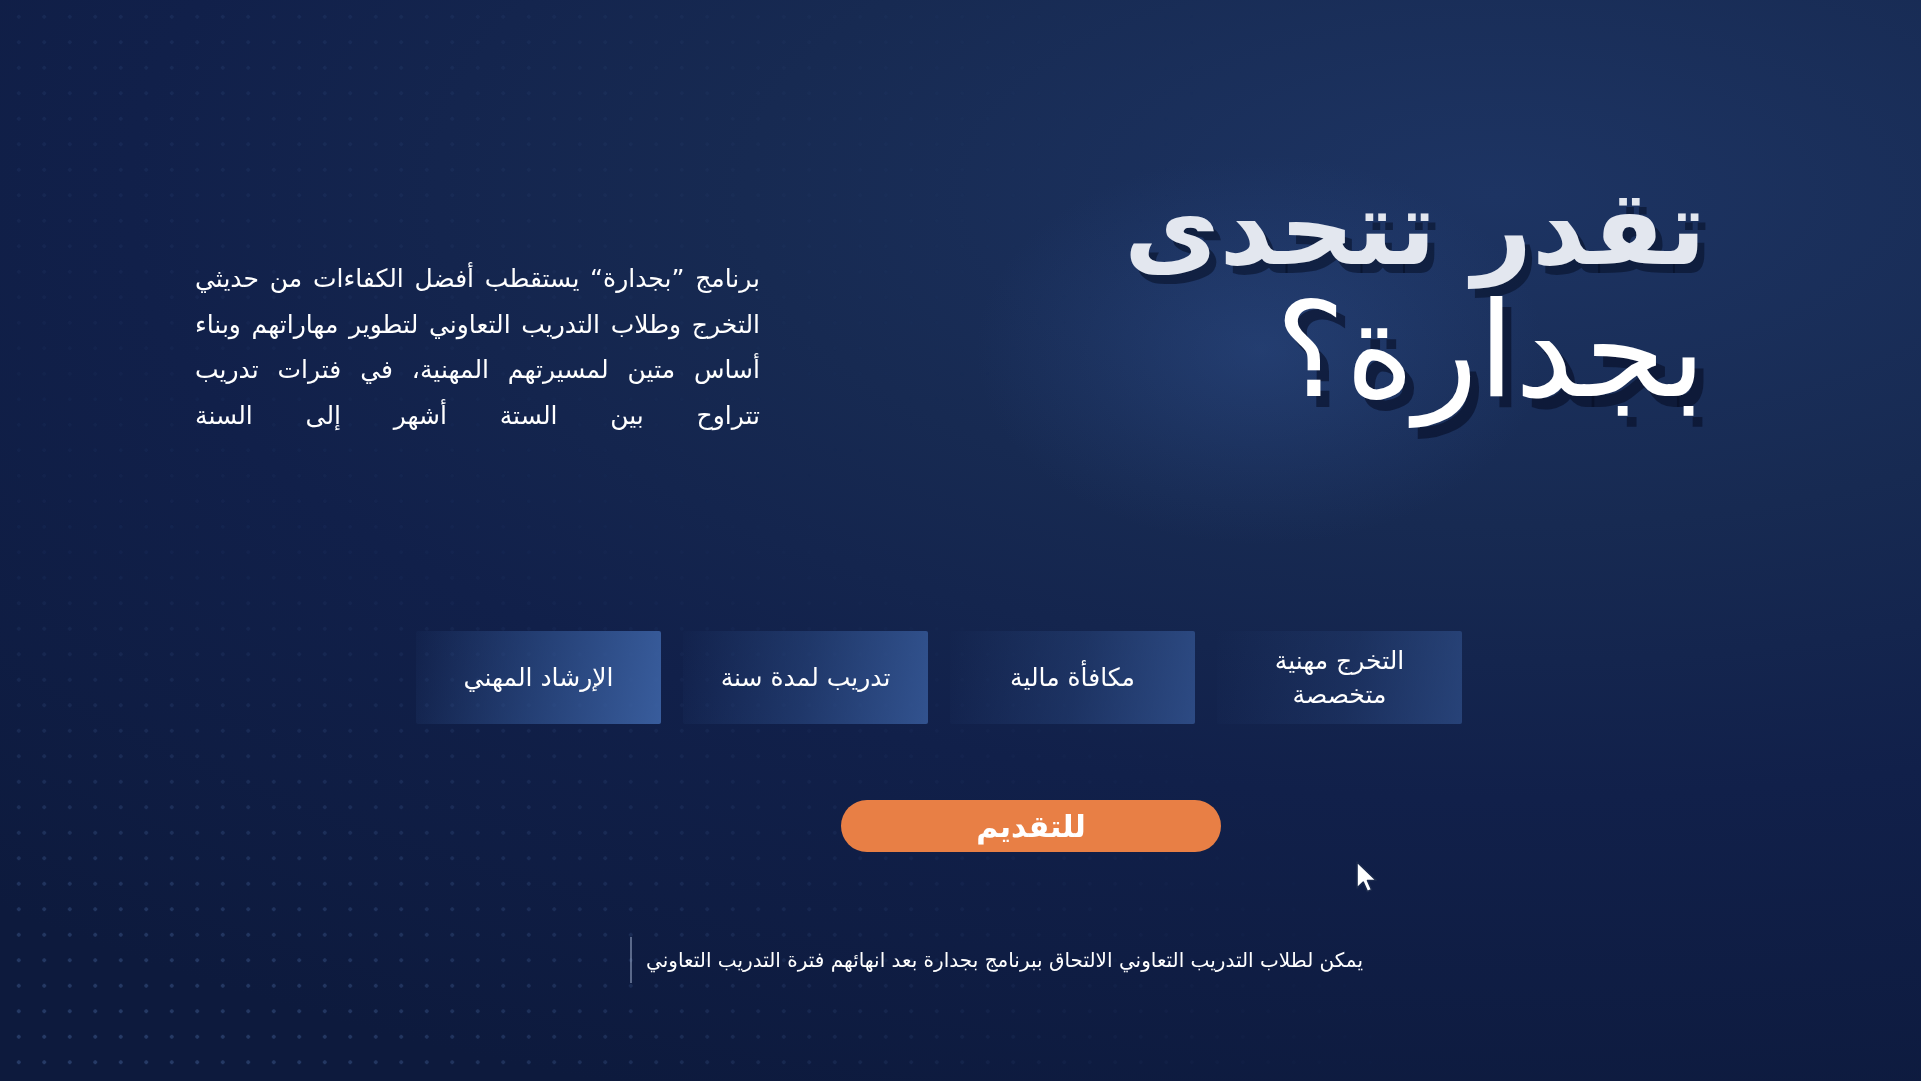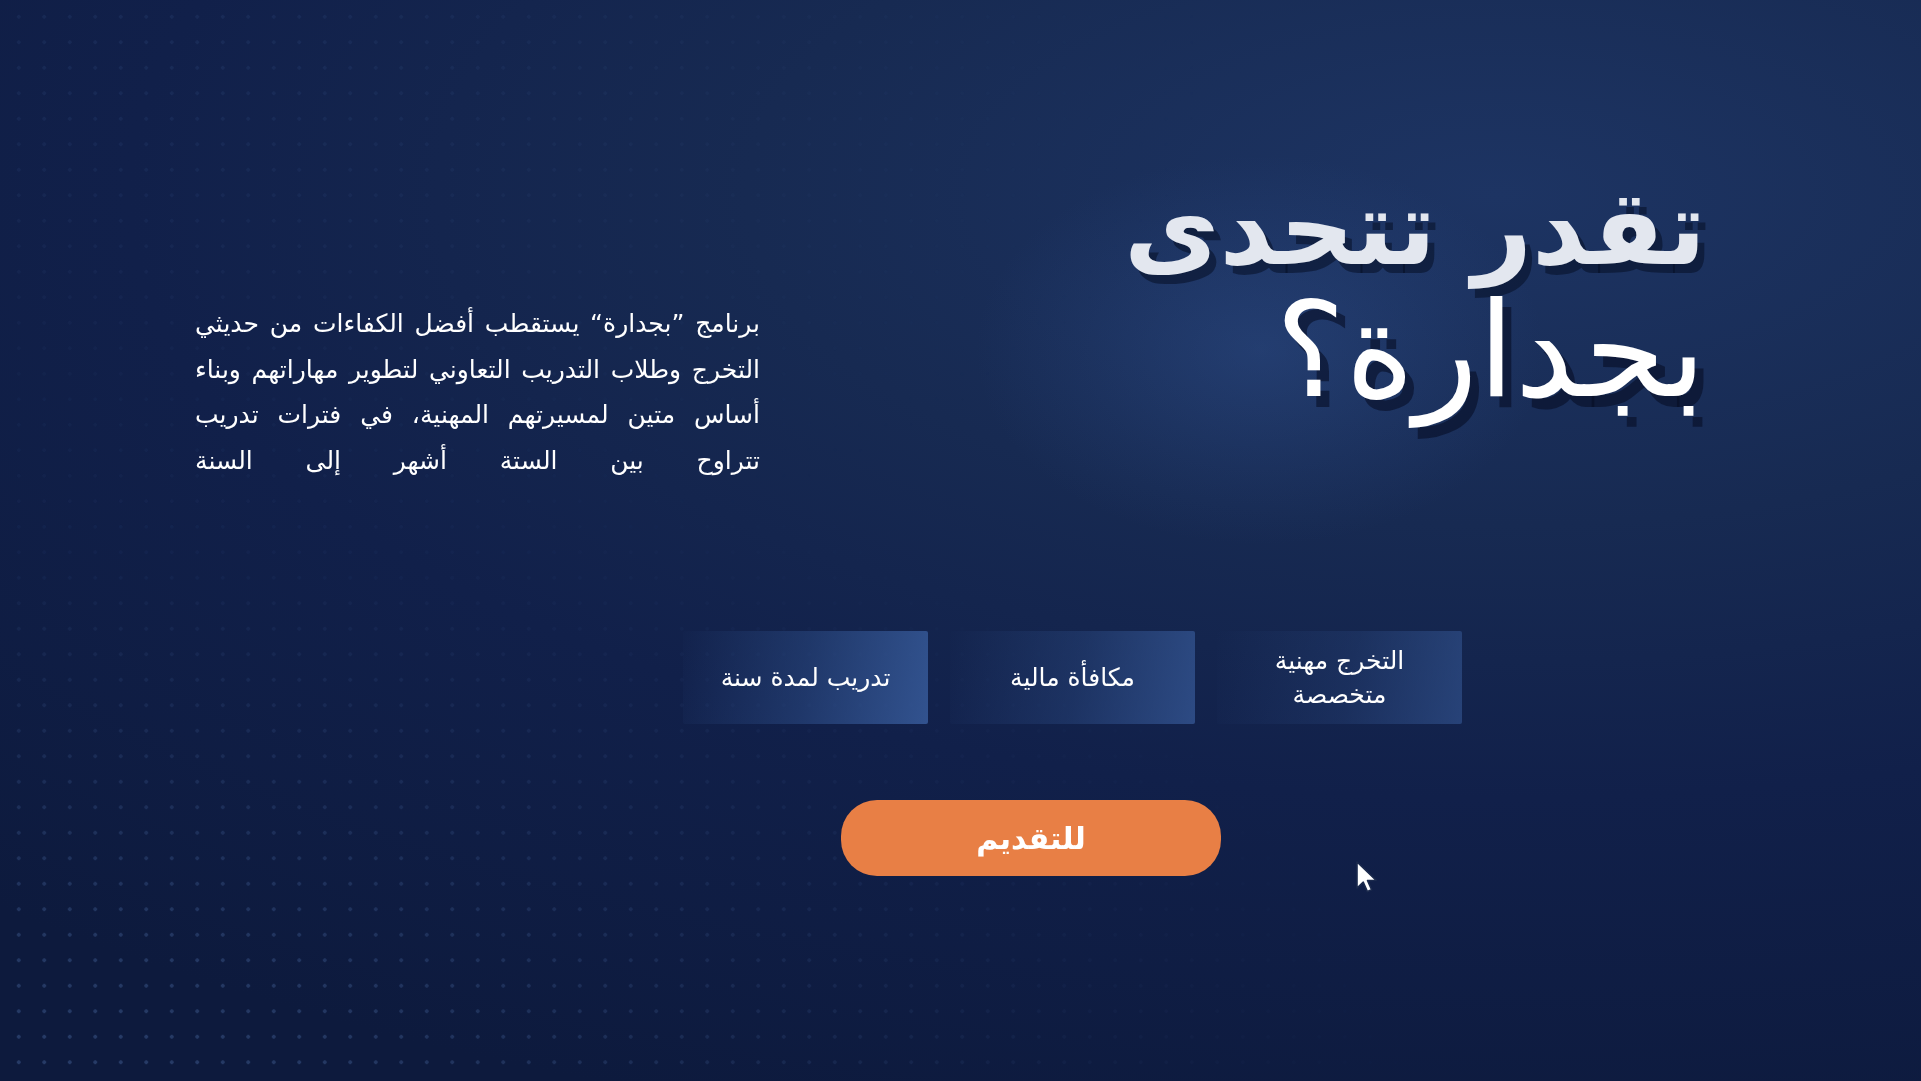--- a/index.html
+++ b/index.html
@@ -94,21 +94,20 @@
     right: 1161px;     
     top: 256px;
     width: 565px;
     color: #ffffff;
     font-size: 25px;
     line-height: 1.82;
     text-align: justify;
     text-align-last: justify;
     font-weight: 500;
     letter-spacing: 0;
-    margin-top: 45px;
   }
 
   
   #features {
     position: absolute;
     right: 459px;
     top: 631px;
     display: flex;
     flex-direction: row;
     gap: 22px;
@@ -139,21 +138,21 @@
   .feature.f4 {
     background: linear-gradient(100deg, rgba(26,47,92,0.02) 0%, rgba(40,68,122,0.36) 54%, rgba(52,86,147,0.62) 100%);
   }
 
   
   #cta {
     position: absolute;
     right: 700px;
     top: 800px;
     width: 380px;
-    height: 76px;
+    height: 52px;
     border: none;
     border-radius: 36px;
     background: #e87f45;
     color: #ffffff;
     font-family: inherit;
     font-size: 30px;
     font-weight: 600;
     cursor: pointer;
     letter-spacing: 0;
   }
@@ -210,22 +209,29 @@
   <div id="features">
     <div class="feature f4">
       <span>التخرج مهنية متخصصة</span>
     </div>
     <div class="feature f3">
       <span>مكافأة مالية</span>
     </div>
     <div class="feature f2">
       <span>تدريب لمدة سنة</span>
     </div>
+    <div class="feature f1">
+      <span>الإرشاد المهني</span>
+    </div>
   </div>
 
   <button id="cta">للتقديم</button>
 
   <svg id="cursor" viewBox="0 0 26 34" xmlns="http://www.w3.org/2000/svg">
     <path d="M2 1 L2 27 L8.3 21.2 L12.4 30.6 L16.6 28.8 L12.6 19.6 L21 19.2 Z" fill="#ffffff" stroke="#1b2a4d" stroke-width="1.6" stroke-linejoin="round"></path>
   </svg>
 
+  <div id="footnote-wrap">
+    <div id="footnote">يمكن لطلاب التدريب التعاوني الالتحاق ببرنامج بجدارة بعد انهائهم فترة التدريب التعاوني</div>
+    <div id="footnote-bar"></div>
+  </div>
 
 </div>
 
 </body></html>

